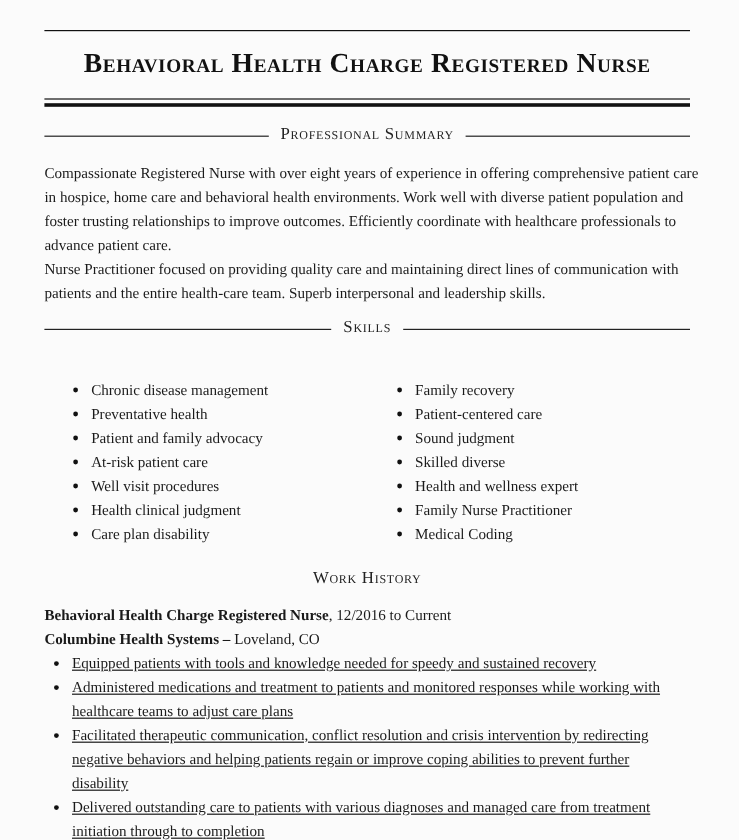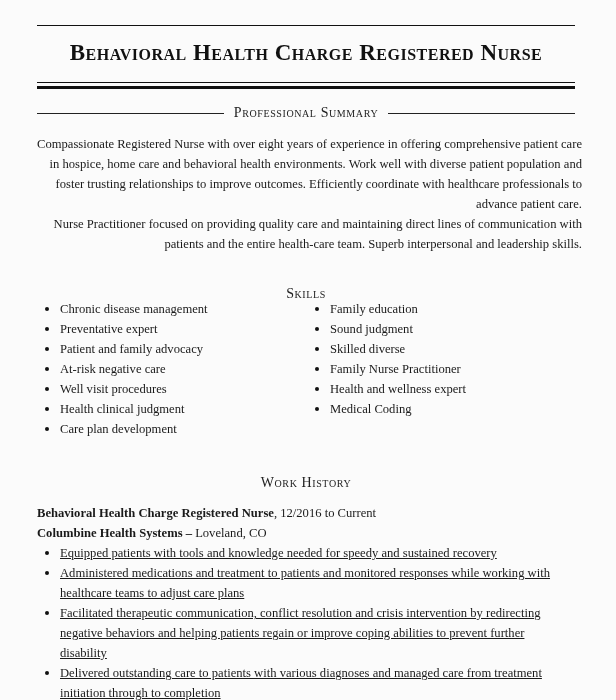--- a/index.html
+++ b/index.html
@@ -23,25 +23,25 @@
   .section-head {
     position: absolute; left: 0; width: 538px; height: 20px;
     display: flex; align-items: center;
   }
   .section-head .line { flex: 1; height: 1px; background: #222; }
   .section-head .label {
     padding: 0 10px; font-size: 14px; font-variant: small-caps; letter-spacing: 0.6px; color: #222;
     line-height: 20px;
   }
 
-  .summary { position: absolute; left: 0; top: 134px; width: 545px; font-size: 12.6px; line-height: 20px; color: #1a1a1a; text-align: right; }
+  .summary { position: absolute; left: 0; top: 134px; width: 545px; font-size: 12.6px; line-height: 20px; color: #1a1a1a; }
   .summary p { margin: 0; }
 
   .skills { position: absolute; left: 0; top: 299px; width: 538px; display: flex; }
-  .skills ul { list-style: none; margin: 0; padding: 0; }
+  .skills ul { list-style: none; margin: 16px; padding: 0; }
   .skills li { position: relative; height: 20px; line-height: 20px; font-size: 12.6px; padding-left: 23px; white-space: nowrap; }
   .skills li::before, .work li::before {
     content: ""; position: absolute; left: 8px; top: 8px; width: 4px; height: 4px; border-radius: 50%; background: #111;
   }
   .skills .col-left { width: 270px; }
   .skills .col-right { width: 268px; }
 
   .job { position: absolute; left: 0; top: 503px; width: 545px; font-size: 12.6px; line-height: 20px; }
   .job .row { height: 20px; white-space: nowrap; }
   .job b { font-weight: bold; }
@@ -60,41 +60,42 @@
   <div class="section-head" style="top:103px;">
     <span class="line"></span>
     <span class="label">Professional Summary</span>
     <span class="line"></span>
   </div>
   <div class="summary">
     <p>Compassionate Registered Nurse with over eight years of experience in offering comprehensive patient care in hospice, home care and behavioral health environments. Work well with diverse patient population and foster trusting relationships to improve outcomes. Efficiently coordinate with healthcare professionals to advance patient care.</p>
     <p>Nurse Practitioner focused on providing quality care and maintaining direct lines of communication with patients and the entire health-care team. Superb interpersonal and leadership skills.</p>
   </div>
 
-  <div class="section-head" style="top:284px;flex-direction:column;">
+  <div class="section-head" style="top:264px;">
     <span class="line"></span>
     <span class="label">Skills</span>
     <span class="line"></span>
   </div>
   <div class="skills">
     <ul class="col-left">
       <li>Chronic disease management</li>
-      <li>Preventative expert</li>
+      <li>Preventative health</li>
       <li>Patient and family advocacy</li>
-      <li>At-risk negative care</li>
+      <li>At-risk patient care</li>
       <li>Well visit procedures</li>
       <li>Health clinical judgment</li>
-      <li>Care plan development</li>
+      <li>Care plan disability</li>
     </ul>
     <ul class="col-right">
-      <li>Family education</li>
+      <li>Family recovery</li>
+      <li>Patient-centered care</li>
       <li>Sound judgment</li>
       <li>Skilled diverse</li>
+      <li>Health and wellness expert</li>
       <li>Family Nurse Practitioner</li>
-      <li>Health and wellness expert</li>
       <li>Medical Coding</li>
     </ul>
   </div>
 
   <div class="section-head" style="top:473px;flex-direction:column;">
     <span class="line"></span>
     <span class="label">Work History</span>
     <span class="line"></span>
   </div>
   <div class="job">

